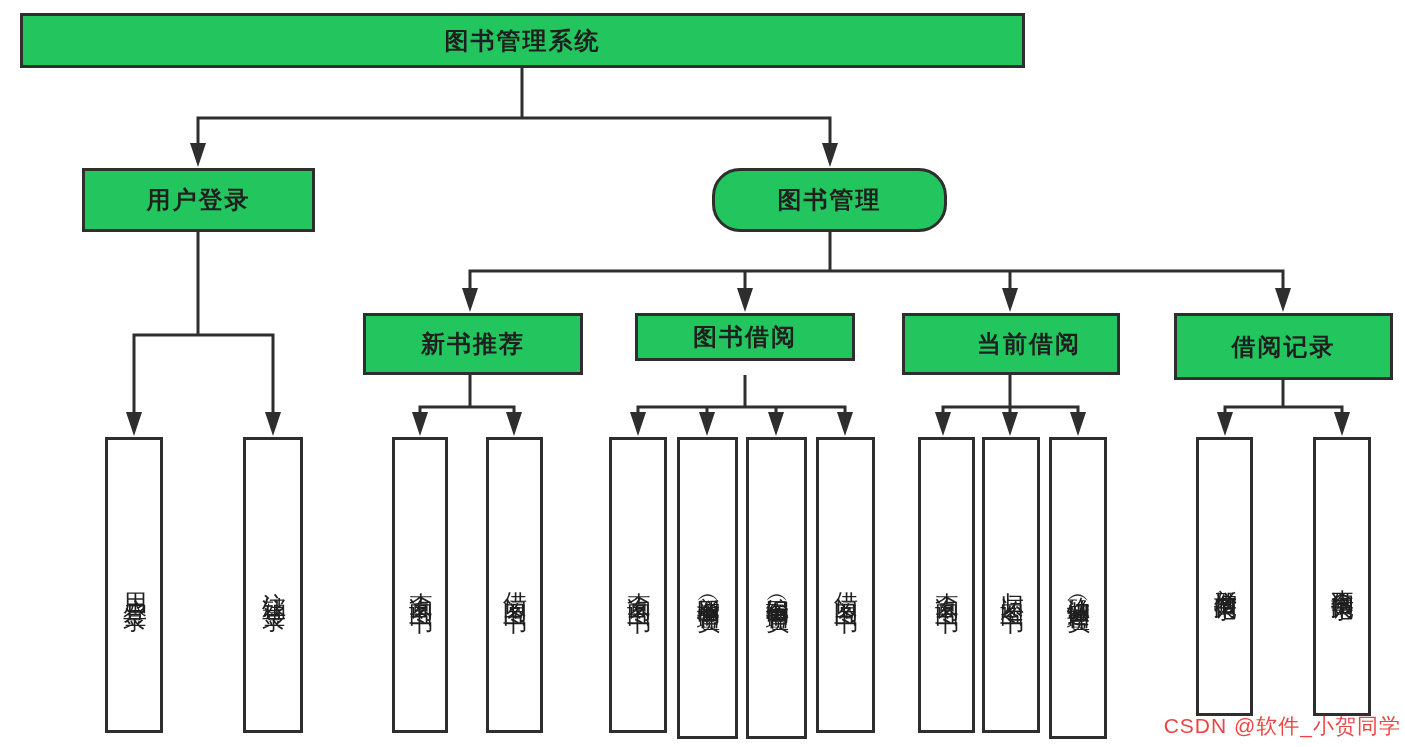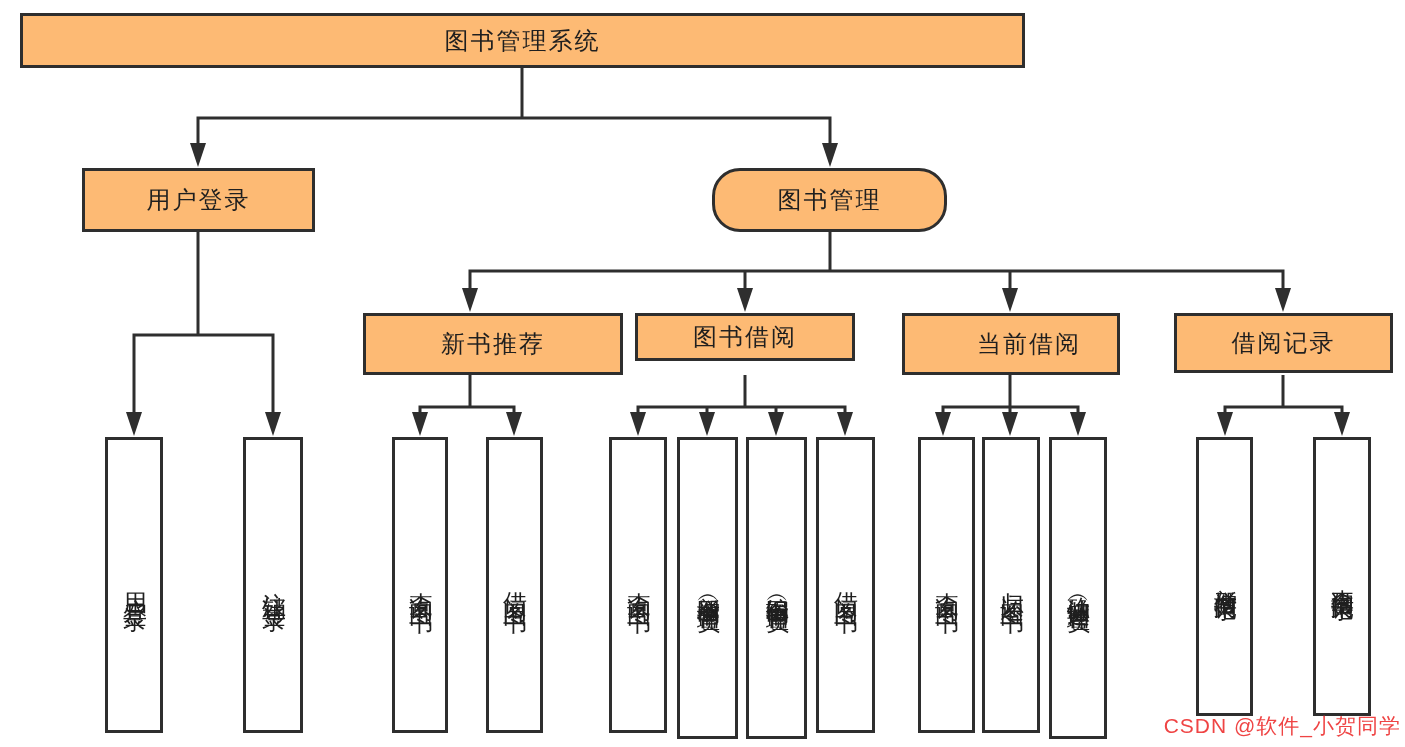--- a/index.html
+++ b/index.html
@@ -4,46 +4,46 @@
 <style>
   html,body{margin:0;padding:0;background:#ffffff;}
   body{font-family:"Liberation Sans","DejaVu Sans",sans-serif;color:#1f1f1f;}
   .stage{position:relative;width:1405px;height:747px;background:#ffffff;overflow:hidden;}
   svg.connectors{position:absolute;left:0;top:0;width:1405px;height:747px;}
 
   .hbox{
     position:absolute;
     box-sizing:border-box;
     border:3px solid #2e2e2e;
-    background:#fdba74;
+    background:#22c55e;
     display:flex;align-items:center;justify-content:center;
-    font-size:24px;letter-spacing:2px;color:#1f1f1f;
+    font-size:24px;letter-spacing:2px;color:#1f1f1f;font-weight:bold;
   }
   .vbox{
     position:absolute;
     box-sizing:border-box;
     border:3px solid #2e2e2e;
     background:#ffffff;
     writing-mode:vertical-rl;
     text-orientation:mixed;
     text-align:center;
     font-size:24px;
     letter-spacing:6px;
     color:#1f1f1f;
   }
   .vbox.tight{letter-spacing:2px;font-size:23px;}
 
   
   .n-root{left:20px;top:13px;width:1005px;height:55px;}
   .n-user-login{left:82px;top:168px;width:233px;height:64px;}
   .n-book-mgmt{left:712px;top:168px;width:235px;height:64px;border-radius:28px;}
-  .n-newbook{left:363px;top:313px;width:260px;height:62px;}
+  .n-newbook{left:363px;top:313px;width:220px;height:62px;}
   .n-borrow{left:635px;top:313px;width:220px;height:48px;}
   .n-current{left:902px;top:313px;width:218px;height:62px;padding-left:36px;}
-  .n-records{left:1174px;top:313px;width:219px;height:60px;}
+  .n-records{left:1174px;top:313px;width:219px;height:67px;}
 
   
   .v-login{left:105px;top:437px;width:58px;height:296px;line-height:50px;}
   .v-logout{left:243px;top:437px;width:60px;height:296px;line-height:52px;}
   .v-nb-query{left:392px;top:437px;width:56px;height:296px;line-height:48px;}
   .v-nb-borrow{left:486px;top:437px;width:57px;height:296px;line-height:49px;}
   .v-bb-query{left:609px;top:437px;width:58px;height:296px;line-height:50px;}
   .v-bb-add{left:677px;top:437px;width:61px;height:302px;line-height:53px;}
   .v-bb-edit{left:746px;top:437px;width:61px;height:302px;line-height:53px;}
   .v-bb-borrow{left:816px;top:437px;width:59px;height:296px;line-height:51px;}

